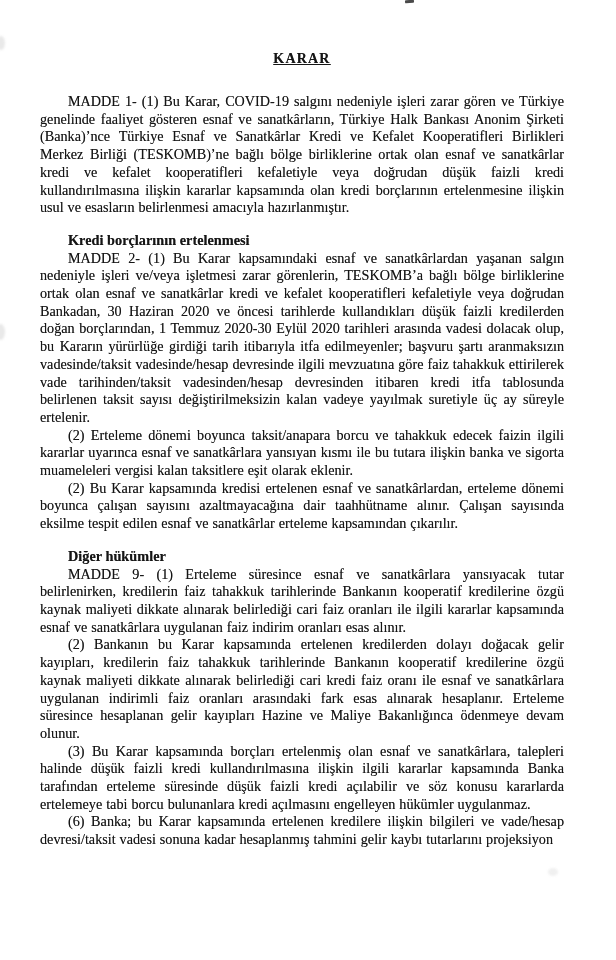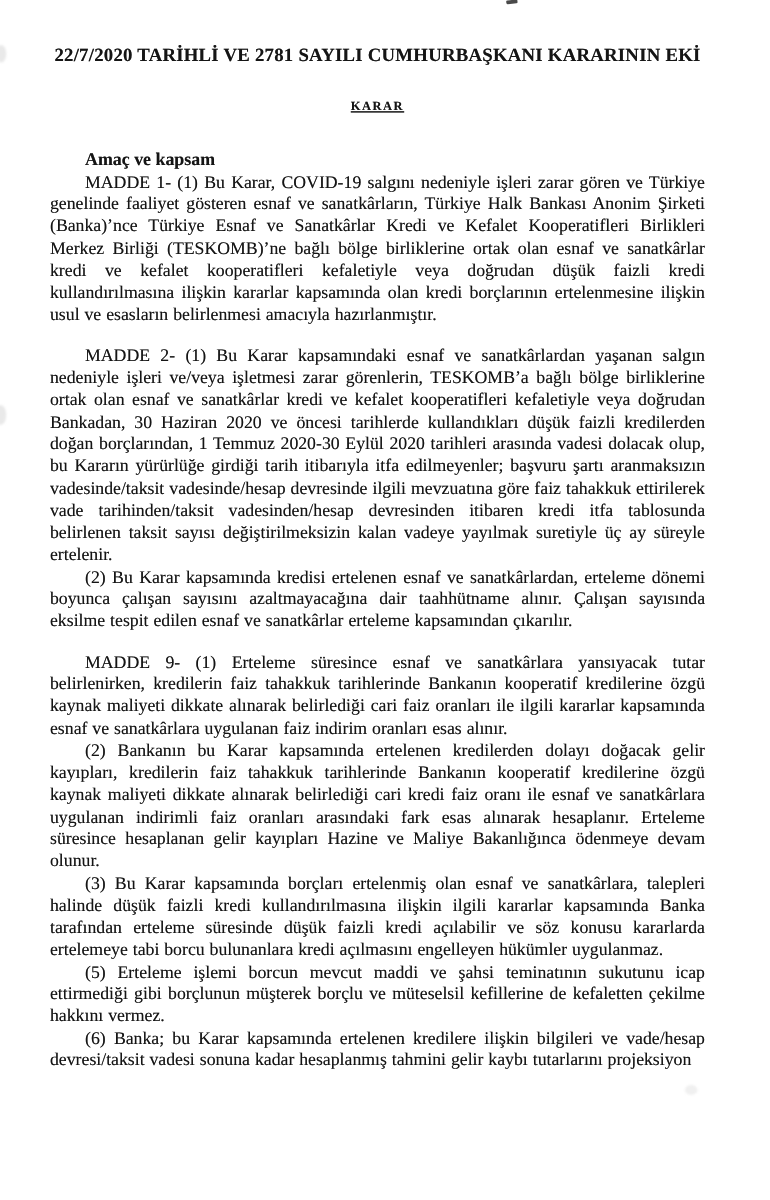--- a/index.html
+++ b/index.html
@@ -43,21 +43,21 @@
   .doc-title {
     margin: 8px 0 0 0;
     font-size: 15px;
     font-weight: bold;
     text-align: center;
     letter-spacing: 0.2px;
     line-height: 19px;
   }
   .doc-subtitle {
     margin: 21px 0 0 0;
-    font-size: 10px;
+    font-size: 14px;
     font-weight: bold;
     text-align: center;
     text-decoration: underline;
     letter-spacing: 1.2px;
     line-height: 19px;
   }
   .section { margin-top: 15px; }
   .section.first { margin-top: 25px; }
   .section-heading {
     margin: 0;
@@ -78,33 +78,33 @@
 </style>
 </head>
 <body>
 
 <div class="page">
   <div class="artifact-top"></div>
   <div class="smudge s1"></div>
   <div class="smudge s2"></div>
   <div class="smudge s3"></div>
 
-  <h1 class="doc-title">22/7/2020 TARİHLİ VE 2781 SAYILI CUMHURBAŞKANI KARARININ EKİ</h1>
   <h2 class="doc-subtitle">KARAR</h2>
 
   <div class="section first">
-    <h3 class="section-heading">Amaç ve kapsam</h3>
     <p class="para"><b>MADDE 1-</b><span> (1) Bu Karar, COVID-19 salgını nedeniyle işleri zarar gören ve Türkiye genelinde faaliyet gösteren esnaf ve sanatkârların, Türkiye Halk Bankası Anonim Şirketi (Banka)’nce Türkiye Esnaf ve Sanatkârlar Kredi ve Kefalet Kooperatifleri Birlikleri Merkez Birliği (TESKOMB)’ne bağlı bölge birliklerine ortak olan esnaf ve sanatkârlar kredi ve kefalet kooperatifleri kefaletiyle veya doğrudan düşük faizli kredi kullandırılmasına ilişkin kararlar kapsamında olan kredi borçlarının ertelenmesine ilişkin usul ve esasların belirlenmesi amacıyla hazırlanmıştır.</span></p>
   </div>
 
   <div class="section">
+    <h3 class="section-heading">Kredi borçlarının ertelenmesi</h3>
     <p class="para"><b>MADDE 2-</b><span> (1) Bu Karar kapsamındaki esnaf ve sanatkârlardan yaşanan salgın nedeniyle işleri ve/veya işletmesi zarar görenlerin, TESKOMB’a bağlı bölge birliklerine ortak olan esnaf ve sanatkârlar kredi ve kefalet kooperatifleri kefaletiyle veya doğrudan Bankadan, 30 Haziran 2020 ve öncesi tarihlerde kullandıkları düşük faizli kredilerden doğan borçlarından, 1 Temmuz 2020-30 Eylül 2020 tarihleri arasında vadesi dolacak olup, bu Kararın yürürlüğe girdiği tarih itibarıyla itfa edilmeyenler; başvuru şartı aranmaksızın vadesinde/taksit vadesinde/hesap devresinde ilgili mevzuatına göre faiz tahakkuk ettirilerek vade tarihinden/taksit vadesinden/hesap devresinden itibaren kredi itfa tablosunda belirlenen taksit sayısı değiştirilmeksizin kalan vadeye yayılmak suretiyle üç ay süreyle ertelenir.</span></p>
+    <p class="para"><span>(2) Erteleme dönemi boyunca taksit/anapara borcu ve tahakkuk edecek faizin ilgili kararlar uyarınca esnaf ve sanatkârlara yansıyan kısmı ile bu tutara ilişkin banka ve sigorta muameleleri vergisi kalan taksitlere eşit olarak eklenir.</span></p>
     <p class="para"><span>(2) Bu Karar kapsamında kredisi ertelenen esnaf ve sanatkârlardan, erteleme dönemi boyunca çalışan sayısını azaltmayacağına dair taahhütname alınır. Çalışan sayısında eksilme tespit edilen esnaf ve sanatkârlar erteleme kapsamından çıkarılır.</span></p>
   </div>
 
   <div class="section">
+    <h3 class="section-heading">Diğer hükümler</h3>
     <p class="para"><b>MADDE 9-</b><span> (1) Erteleme süresince esnaf ve sanatkârlara yansıyacak tutar belirlenirken, kredilerin faiz tahakkuk tarihlerinde Bankanın kooperatif kredilerine özgü kaynak maliyeti dikkate alınarak belirlediği cari faiz oranları ile ilgili kararlar kapsamında esnaf ve sanatkârlara uygulanan faiz indirim oranları esas alınır.</span></p>
     <p class="para"><span>(2) Bankanın bu Karar kapsamında ertelenen kredilerden dolayı doğacak gelir kayıpları, kredilerin faiz tahakkuk tarihlerinde Bankanın kooperatif kredilerine özgü kaynak maliyeti dikkate alınarak belirlediği cari kredi faiz oranı ile esnaf ve sanatkârlara uygulanan indirimli faiz oranları arasındaki fark esas alınarak hesaplanır. Erteleme süresince hesaplanan gelir kayıpları Hazine ve Maliye Bakanlığınca ödenmeye devam olunur.</span></p>
     <p class="para"><span>(3) Bu Karar kapsamında borçları ertelenmiş olan esnaf ve sanatkârlara, talepleri halinde düşük faizli kredi kullandırılmasına ilişkin ilgili kararlar kapsamında Banka tarafından erteleme süresinde düşük faizli kredi açılabilir ve söz konusu kararlarda ertelemeye tabi borcu bulunanlara kredi açılmasını engelleyen hükümler uygulanmaz.</span></p>
-    <p class="para"><span>(5) Erteleme işlemi borcun mevcut maddi ve şahsi teminatının sukutunu icap ettirmediği gibi borçlunun müşterek borçlu ve müteselsil kefillerine de kefaletten çekilme hakkını vermez.</span></p>
     <p class="para"><span>(6) Banka; bu Karar kapsamında ertelenen kredilere ilişkin bilgileri ve vade/hesap devresi/taksit vadesi sonuna kadar hesaplanmış tahmini gelir kaybı tutarlarını projeksiyon</span></p>
   </div>
 </div>
 
 </body></html>

